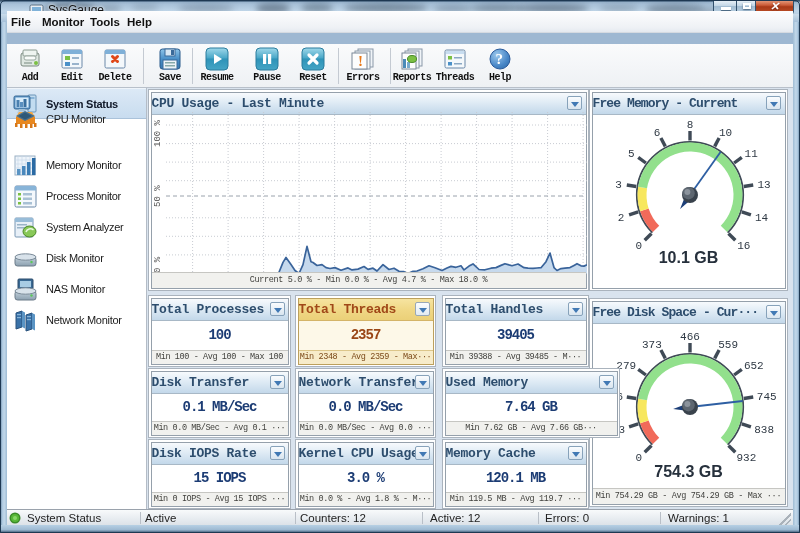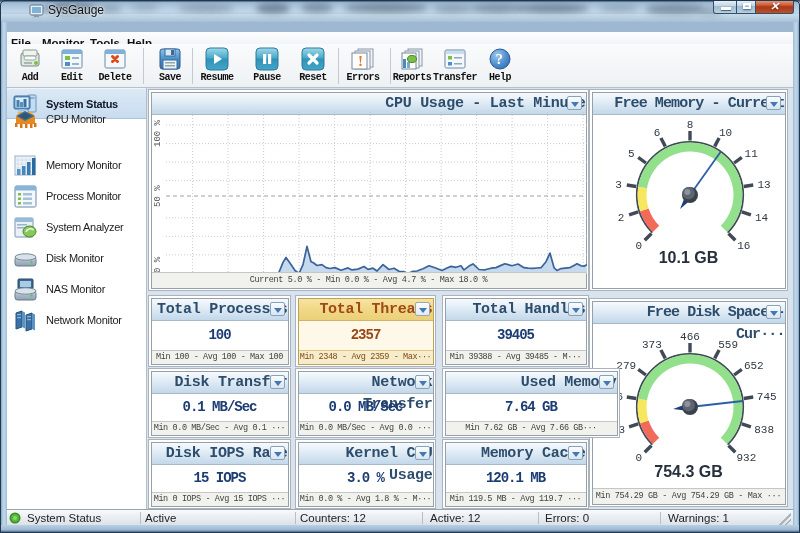--- a/index.html
+++ b/index.html
@@ -18,41 +18,41 @@
 
 #wbtns{position:absolute;left:713px;top:0;width:81px;height:15px}
 .wb{position:absolute;top:0;height:14px;border:1px solid #32506c;border-top:none;background:linear-gradient(180deg,#ecf3f9 0%,#c3d6e6 45%,#a2bcd2 50%,#b9d0e2 100%)}
 #wb1{left:0;width:24px;border-radius:0 0 0 3px}
 #wb2{left:23px;width:20px}
 #wb3{left:42px;width:39px;border-radius:0 0 3px 0;background:linear-gradient(180deg,#e8a284 0%,#cc5c38 40%,#aa3a18 52%,#bc4f28 100%)}
 #wb1 i{position:absolute;left:7px;top:7px;width:10px;height:3px;background:#fff;box-shadow:0 1px 1px #44617c}
 #wb2 i{position:absolute;left:6px;top:3px;width:8px;height:6px;border:2px solid #fff;box-shadow:0 1px 2px #44617c}
 #wb3 i{position:absolute;left:14px;top:1px;width:11px;height:11px;color:#fff;font-weight:bold;font-size:11px;line-height:11px;text-shadow:0 1px 2px #6a2210}
 
-#menubar{position:absolute;left:7px;top:32px;width:786px;height:22px;background:linear-gradient(180deg,#fdfdfe,#eef1f5 80%,#e4e9ef);border-bottom:1px solid #d5dae1}
+#menubar{position:absolute;left:7px;top:11px;width:786px;height:22px;background:linear-gradient(180deg,#fdfdfe,#eef1f5 80%,#e4e9ef);border-bottom:1px solid #d5dae1}
 .mitem{position:absolute;top:5px;font-size:11.5px;font-weight:bold;color:#111}
 
 #toolbar{position:absolute;left:7px;top:44px;width:786px;height:44px;background:linear-gradient(180deg,#fafbfc,#eef1f4);border-bottom:1px solid #b8c0ca}
 .titem{position:absolute;top:3px;width:52px;text-align:center}
 .titem svg{display:block;margin:0 auto}
 .tlabel{font-family:"Liberation Mono",monospace;font-weight:bold;font-size:10px;letter-spacing:-0.5px;color:#111;margin-top:1px}
 .tsep{position:absolute;top:4px;width:1px;height:36px;background:#c4cad2}
 
 #content{position:absolute;left:7px;top:88px;width:786px;height:421px;background:#d9e3ee}
 #sidebar{position:absolute;left:0;top:0;width:140px;height:421px;background:#fff;border-right:1px solid #b4bcc6}
 .sitem{position:absolute;left:0;width:139px;height:31px}
 .sitem svg{position:absolute;left:6px;top:3px}
 .sitem .stext{position:absolute;left:39px;top:9px;font-size:11px;letter-spacing:-0.3px;color:#1c1c1c}
 .sitem.sel{background:linear-gradient(180deg,#dcE9f6,#c8dcEf);border-top:1px solid #eef4fa;border-bottom:1px solid #aac2da}
 .sitem.sel .stext{font-weight:bold;color:#101828}
 
 .cell{position:absolute;border:1px solid #aab3bd;background:#fff;padding:1.5px}
 .inner{position:relative;width:100%;height:100%;border:1px solid #95a0ab;background:#fff}
 .ptitle{position:absolute;left:0;top:0;right:0;height:22px;background:linear-gradient(180deg,#f7fafd 0%,#e2edf6 40%,#c3d8ea 100%);border-bottom:1px solid #a8b8c6;
- font-family:"Liberation Mono",monospace;font-weight:bold;font-size:15px;letter-spacing:-0.3px;color:#2d4d6d;text-align:right;line-height:22px}
+ font-family:"Liberation Mono",monospace;font-weight:bold;font-size:13px;letter-spacing:-0.3px;color:#2d4d6d;text-align:left;line-height:22px}
 .drop{position:absolute;top:3px;width:15px;height:14px;border:1px solid #87a2ba;border-radius:2px;background:linear-gradient(180deg,#fafcfe,#d9e5ef)}
 .drop:after{content:"";position:absolute;left:3px;top:5px;width:0;height:0;border:4px solid transparent;border-top:5px solid #4179b4;border-bottom:none}
 .pstats{position:absolute;left:0;right:0;bottom:0;height:16px;background:#f1f1ee;border-top:1px solid #c6c6c2;
  font-family:"Liberation Mono",monospace;font-size:8.5px;letter-spacing:-0.35px;color:#3f3f3c;text-align:center;line-height:15px;white-space:nowrap;overflow:hidden}
 
 .mval{position:absolute;left:0;right:0;top:22px;bottom:14px;font-family:"Liberation Mono",monospace;font-weight:bold;font-size:14px;letter-spacing:-1px;color:#1c3c74;text-align:center;display:flex;align-items:center;justify-content:center}
 .mstats{position:absolute;left:0;right:0;bottom:0;height:14px;background:#f1f1ee;border-top:1px solid #c6c6c2;
  font-family:"Liberation Mono",monospace;font-size:8.5px;letter-spacing:-0.4px;color:#42423e;text-align:center;line-height:13px;white-space:nowrap;overflow:hidden}
 .cell.org .inner{border-color:#bca05c;background:#fdf8e8}
 .cell.org .ptitle{background:linear-gradient(180deg,#f6e4a0 0%,#f0d886 50%,#ebd078 100%);border-bottom-color:#d4b468;color:#a04818}
@@ -227,21 +227,21 @@
       </div>
       <div class="titem" style="left:422px">
         <svg width="24" height="24" viewBox="0 0 24 24">
           <rect x="2" y="3" width="20" height="18" rx="1.5" fill="#f4f8fb" stroke="#6a88a8"></rect>
           <rect x="3" y="4" width="18" height="3" fill="#c8ddf0"></rect>
           <rect x="5" y="9" width="4" height="3.5" fill="#7bc043"></rect>
           <rect x="11" y="10" width="8" height="1.5" fill="#8aa8c4"></rect>
           <rect x="5" y="15" width="4" height="3.5" fill="#4a90c8"></rect>
           <rect x="11" y="16" width="8" height="1.5" fill="#8aa8c4"></rect>
         </svg>
-        <div class="tlabel">Transfer</div>
+        <div class="tlabel">Threads</div>
       </div>
       <div class="titem" style="left:467px">
         <svg width="24" height="24" viewBox="0 0 24 24">
           <circle cx="12" cy="12" r="10" fill="url(#hp)" stroke="#2a5a9a"></circle>
           <defs>
             <radialGradient id="hp" cx="0.35" cy="0.3" r="0.9">
               <stop offset="0" stop-color="#9cc8ec"></stop>
               <stop offset="0.6" stop-color="#4a88c8"></stop>
               <stop offset="1" stop-color="#2a68a8"></stop>
             </radialGradient>

